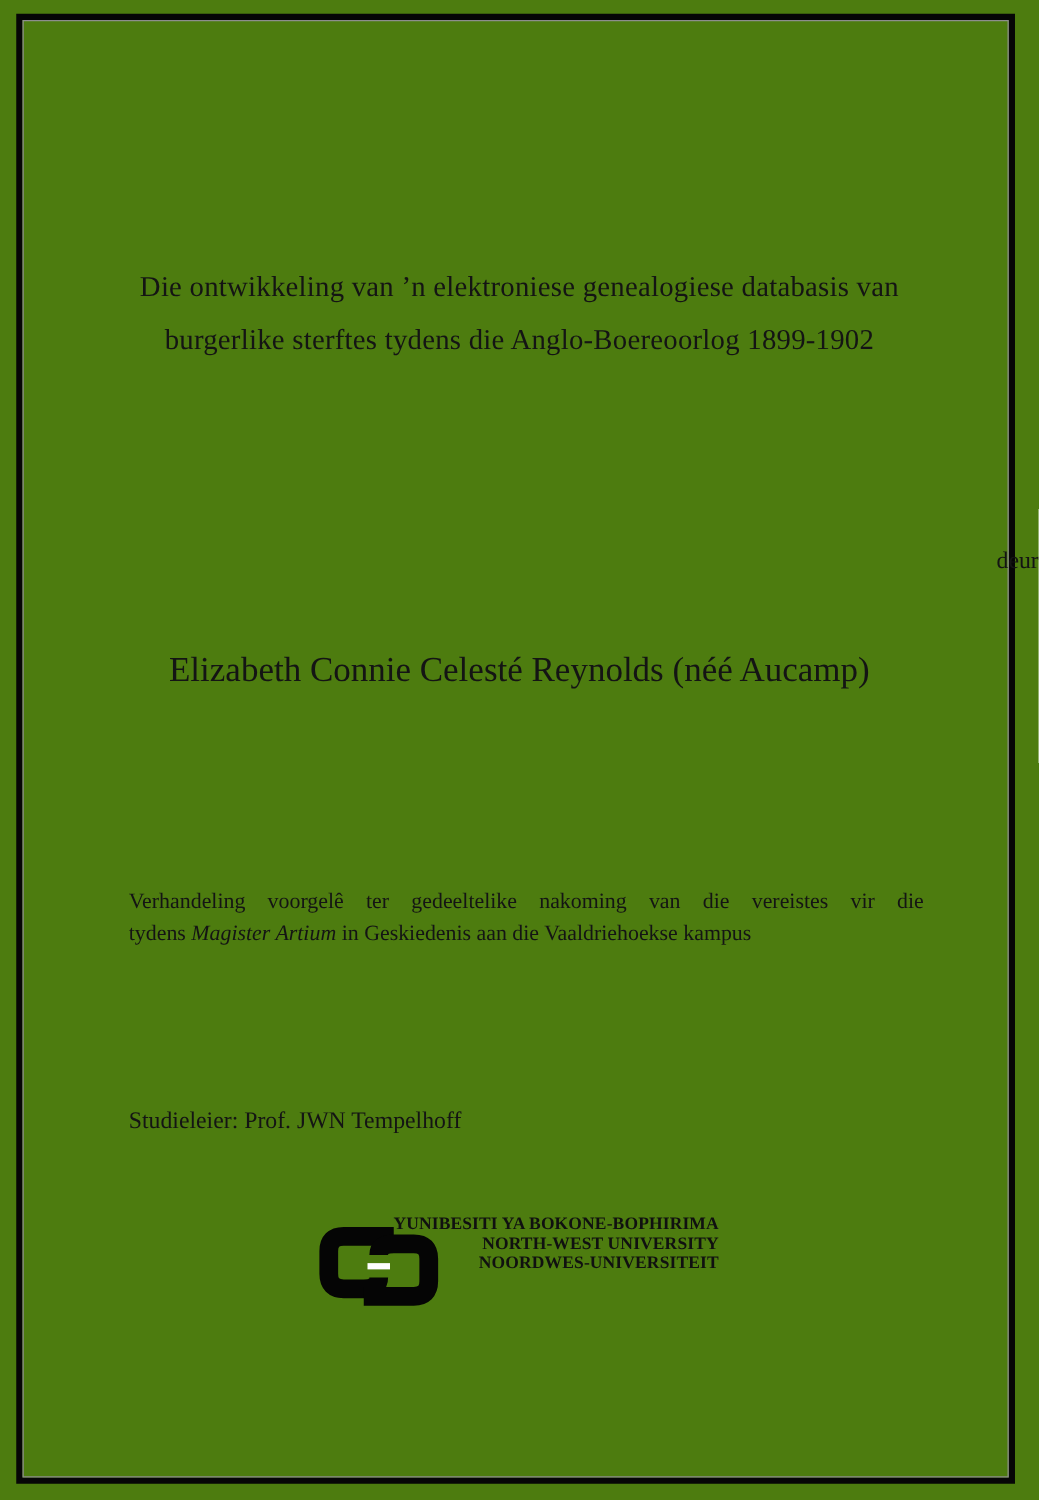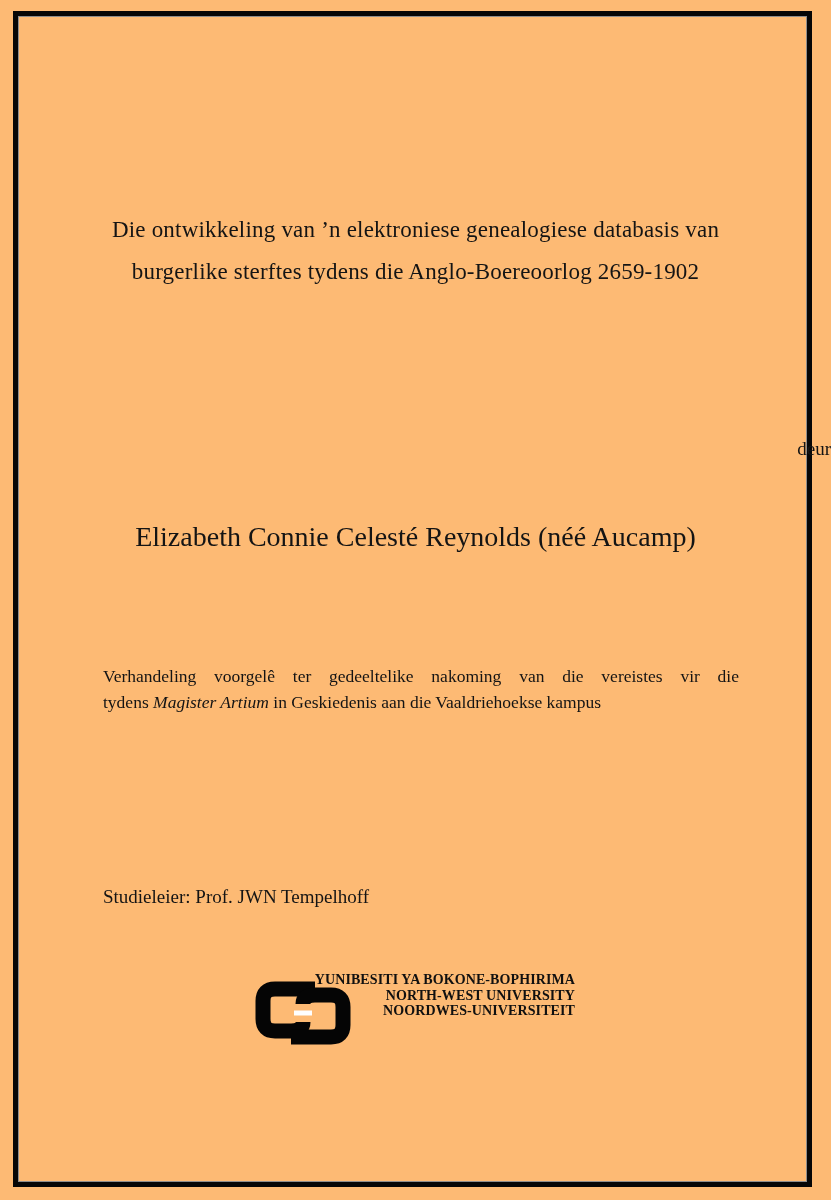--- a/index.html
+++ b/index.html
@@ -4,21 +4,21 @@
 <style>
   html, body {
     margin: 0;
     padding: 0;
     background: #ffffff;
   }
   .page {
     position: relative;
     width: 831px;
     height: 1200px;
-    background: #fdba74;
+    background: #4d7c0f;
     overflow: hidden;
     font-family: "Liberation Serif", serif;
     color: #141414;
   }
   .frame {
     position: absolute;
     left: 13px;
     top: 11px;
     right: 19px;
     bottom: 13px;
@@ -59,20 +59,21 @@
     position: absolute;
     left: 103px;
     width: 636px;
     top: 663px;
     font-size: 17.5px;
     line-height: 26px;
   }
   .statement .justified {
     text-align: justify;
     text-align-last: justify;
+    margin-top: 44px;
   }
   .supervisor-block {
     position: absolute;
     left: 103px;
     top: 884px;
     font-size: 19px;
     line-height: 26px;
   }
   .logo {
     position: absolute;
@@ -105,21 +106,21 @@
 <body>
 
 <div class="page">
 
   <div class="frame">
     <div class="frame-inner-line"></div>
   </div>
 
   <div class="title-block">
     <div>Die ontwikkeling van ’n elektroniese genealogiese databasis van</div>
-    <div>burgerlike sterftes tydens die Anglo-Boereoorlog 2659-1902</div>
+    <div>burgerlike sterftes tydens die Anglo-Boereoorlog 1899-1902</div>
   </div>
 
   <div class="byline">deur</div>
 
   <div class="author">Elizabeth Connie Celesté Reynolds (néé Aucamp)</div>
 
   <div class="statement">
     <div class="justified">Verhandeling voorgelê ter gedeeltelike nakoming van die vereistes vir die</div>
     <div><span>tydens </span><i>Magister Artium</i><span> in Geskiedenis aan die Vaaldriehoekse kampus</span></div>
   </div>

